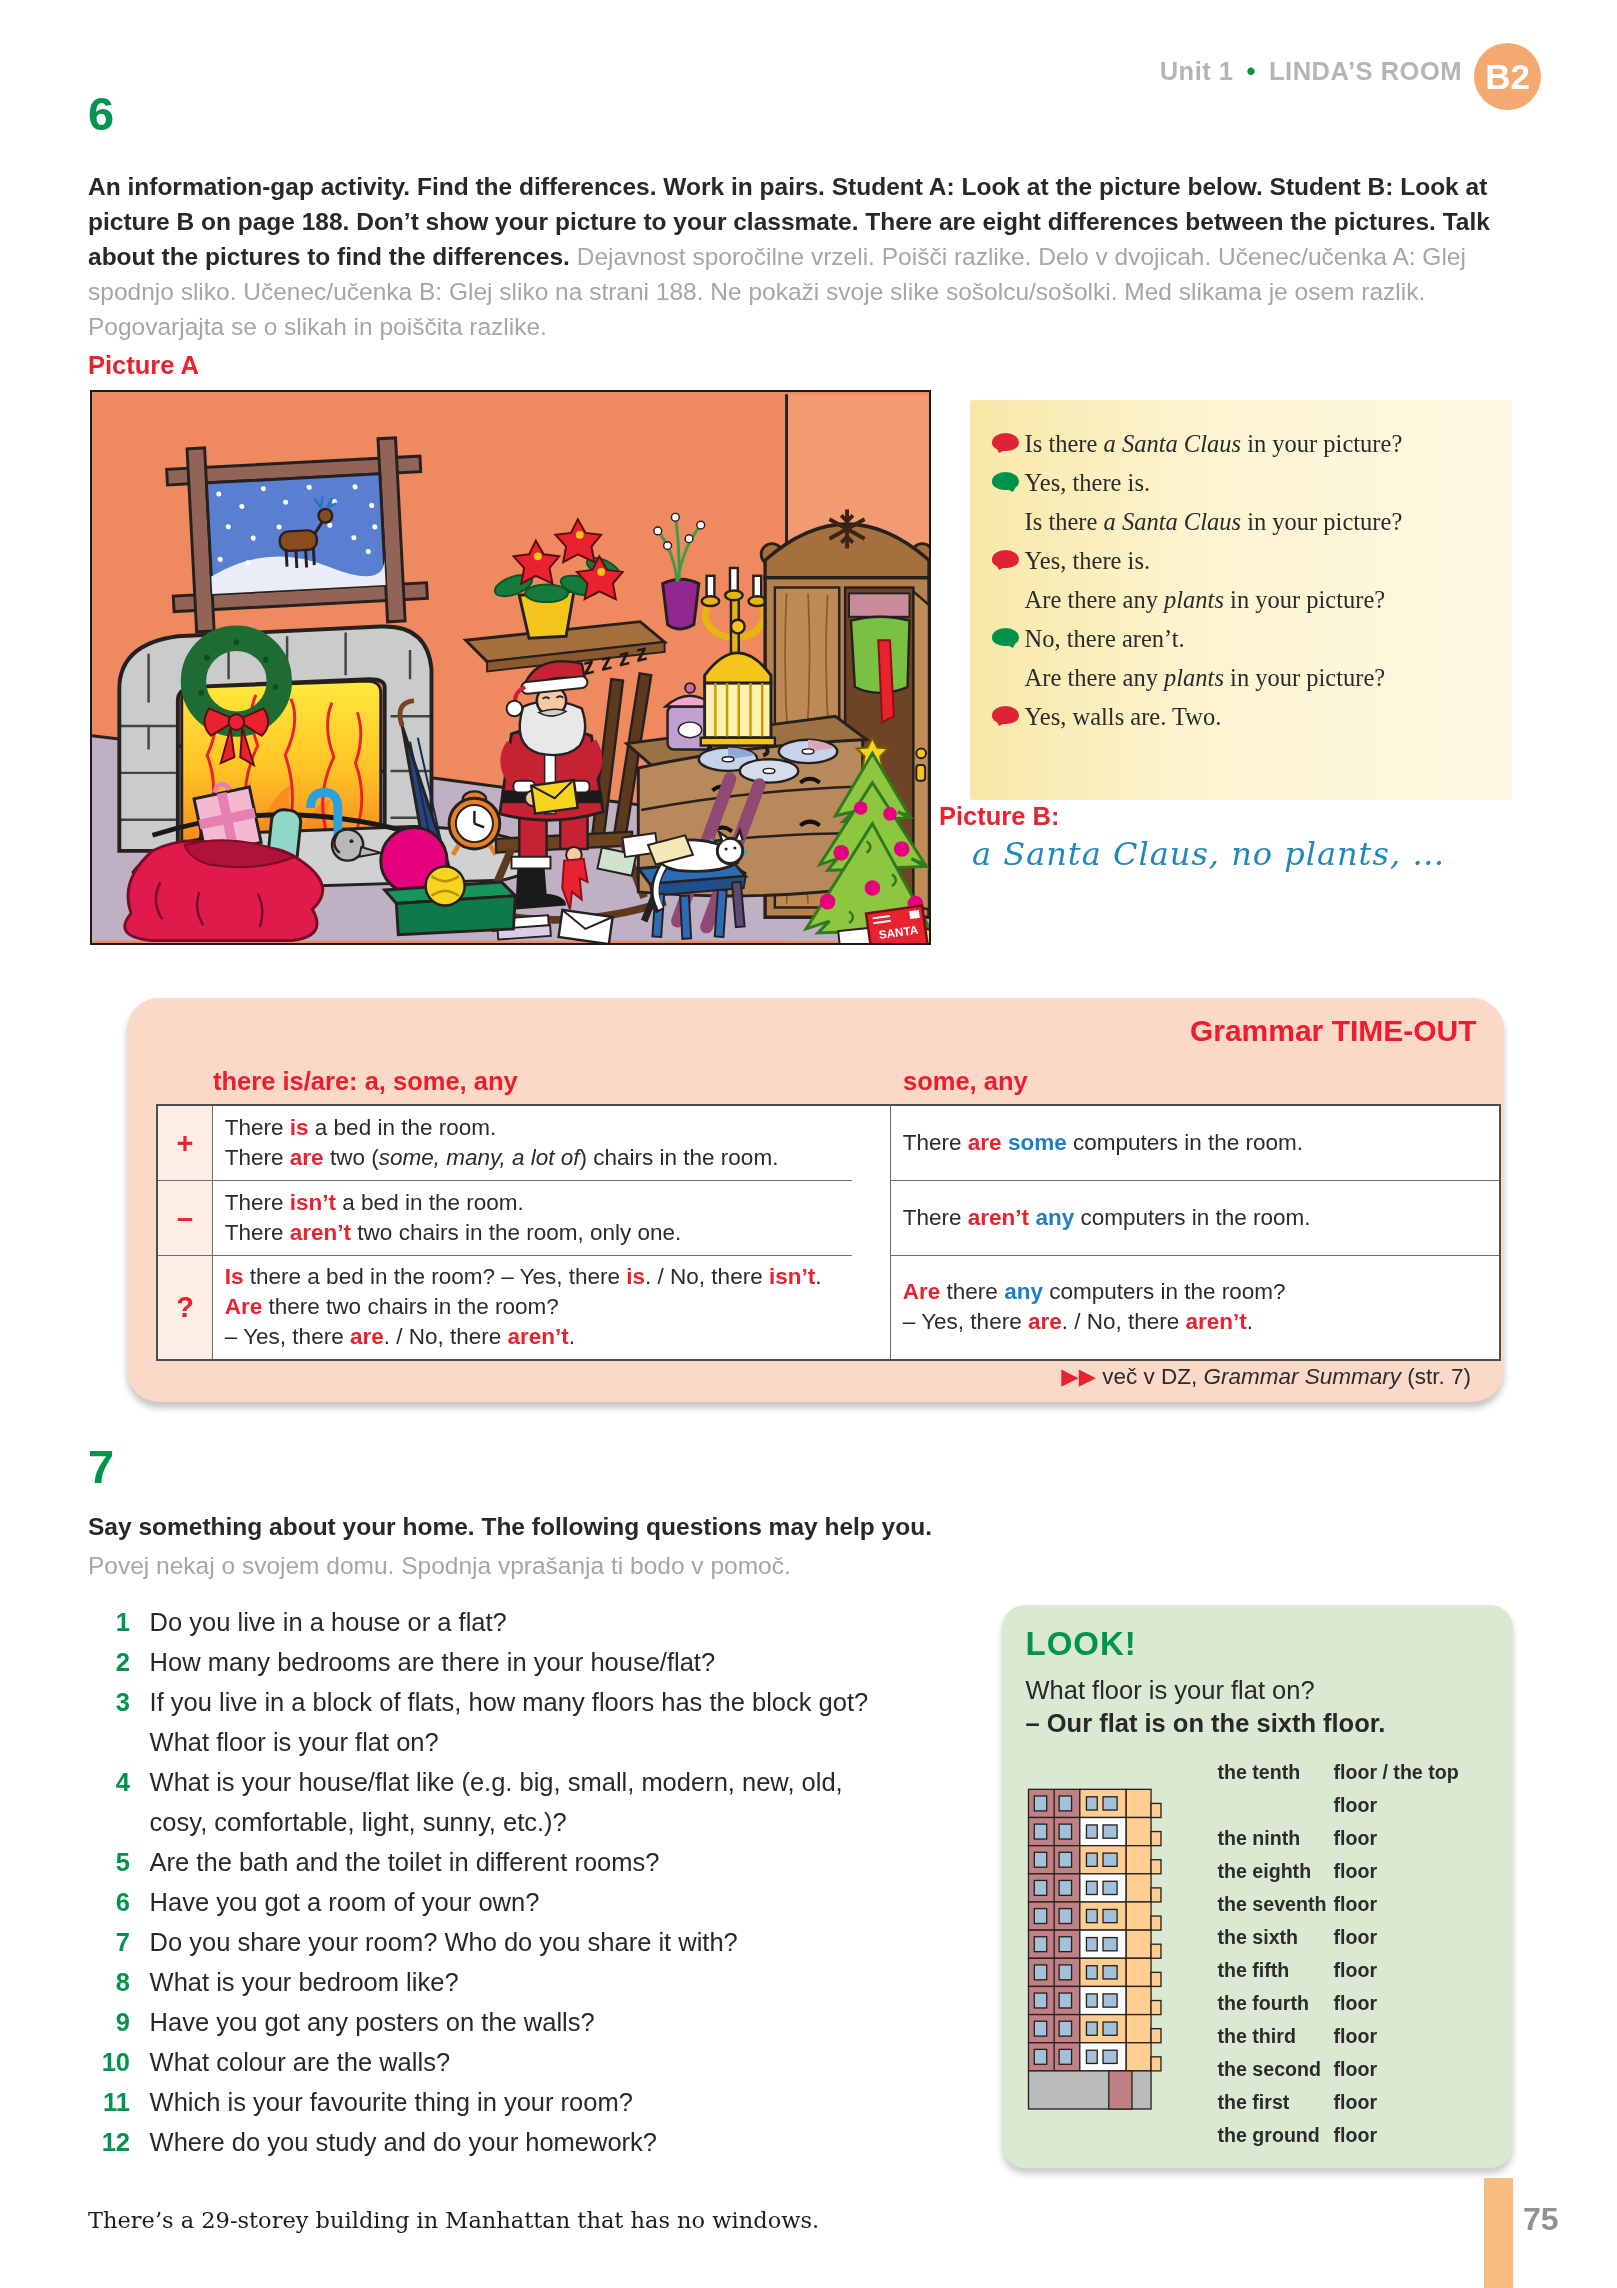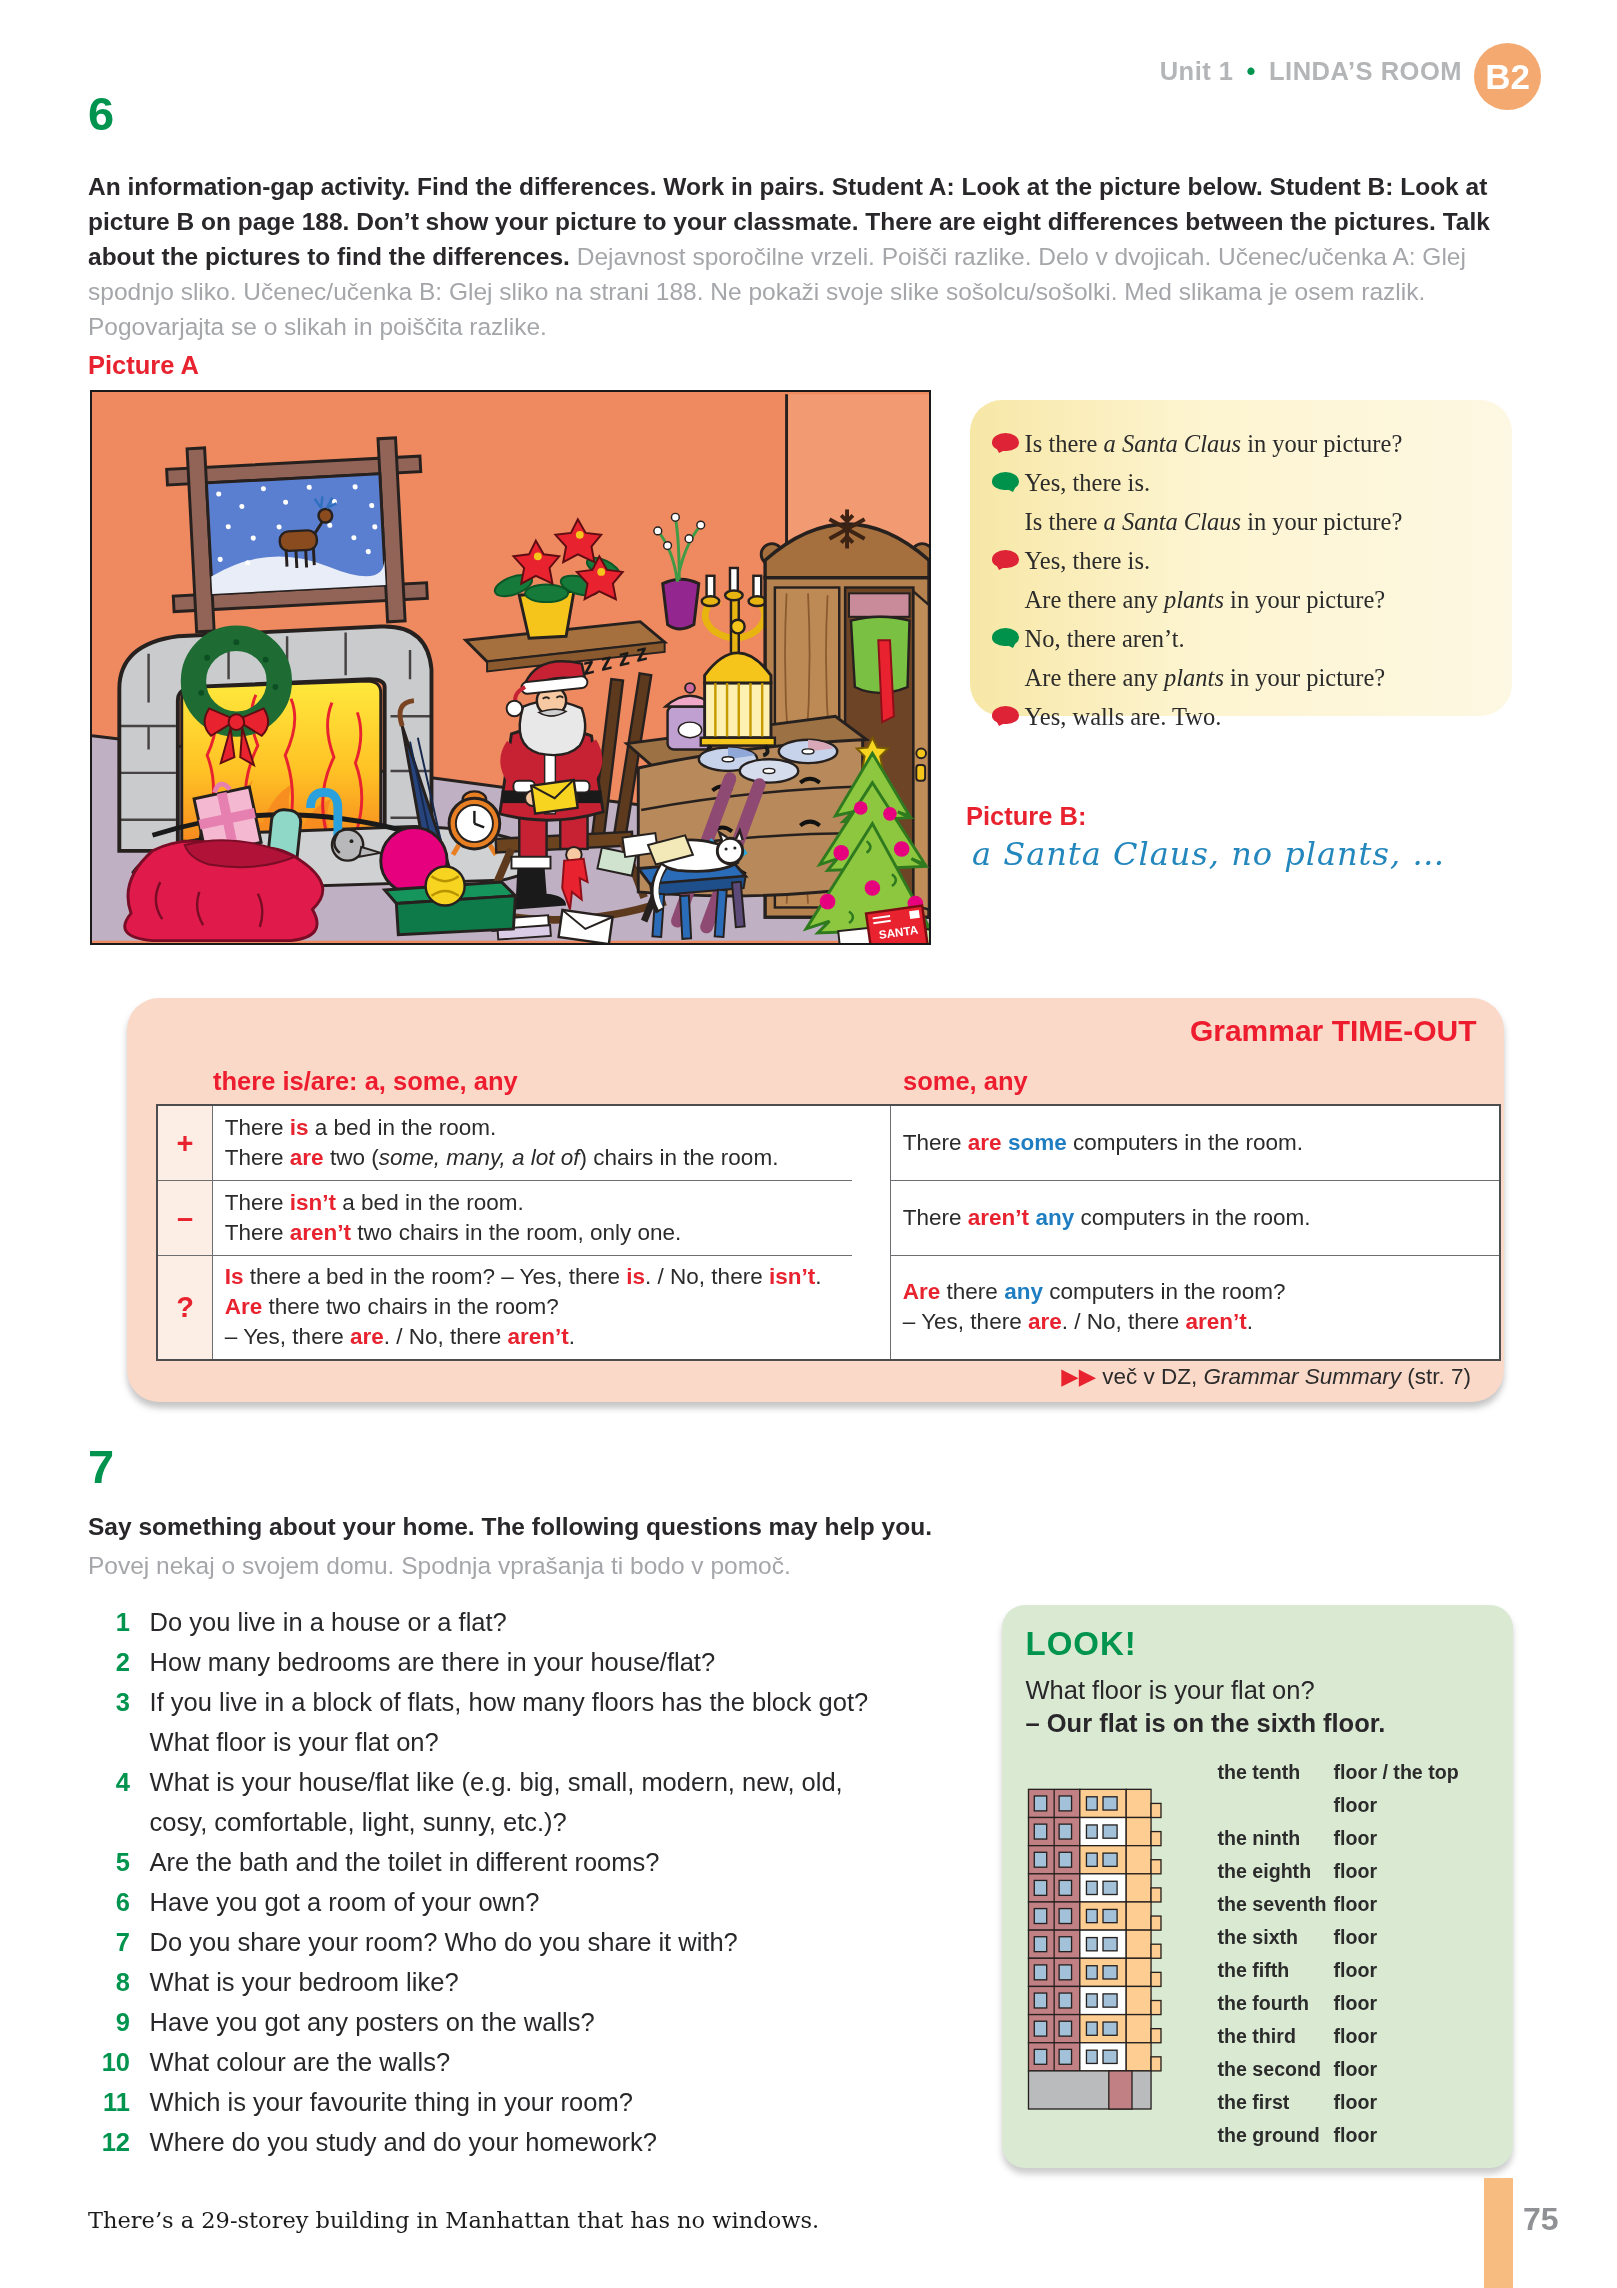--- a/index.html
+++ b/index.html
@@ -23,27 +23,27 @@
   .exnum{position:absolute;left:88px;font-size:47px;font-weight:bold;color:var(--green);line-height:1;}
   .ex6-num{top:90px;} .ex7-num{top:1443px;}
   .instr{position:absolute;left:88px;width:1433px;font-size:24.5px;line-height:35px;}
   .instr .b{font-weight:bold;color:var(--ink);}
   .instr .g{color:var(--gray);}
   .ex6-instr{top:169px;} 
   .ex7-instr{top:1509px;}
   .ex7-gray{position:absolute;left:88px;top:1552px;width:980px;font-size:24.5px;color:var(--gray);}
   .pic-label{position:absolute;font-size:25.5px;font-weight:bold;color:var(--red);}
   .pic-a-label{left:88px;top:351px;}
-  .pic-b-label{left:966px;top:802px;}
+  .pic-b-label{left:939px;top:802px;}
   
   .picture-a{position:absolute;left:90px;top:390px;width:841px;height:555px;
              border:2.9px solid #1a1a1a;background:#ef8960;}
   .picture-a svg{display:block;width:100%;height:100%;}
   
-  .dialog{position:absolute;left:970px;top:400px;width:542px;height:316px;border-radius:32px;
+  .dialog{position:absolute;left:970px;top:400px;width:542px;height:400px;border-radius:3px;
           background:linear-gradient(90deg,#f7e7a6 0%,#fdf4cf 40%,#fdf8e3 100%);
           padding:29px 19.6px 19.6px 21.6px;font-family:"Liberation Serif",serif;font-size:24.5px;color:#2b2b2b;}
   .dlg-line{display:flex;align-items:flex-start;min-height:39px;line-height:29px;}
   .bub{flex:0 0 33px;position:relative;margin-top:3.9px;}
   .bub i{display:block;width:27.4px;height:18.6px;border-radius:55% 55% 50% 50%;}
   .bub i::after{content:"";position:absolute;top:13.7px;width:0;height:0;
                 border:6.9px solid transparent;}
   .bub-red i{background:#dd2335;} .bub-red i::after{left:1px;border-top-color:#dd2335;transform:rotate(18deg);}
   .bub-green i{background:#00914b;} .bub-green i::after{left:15.7px;border-top-color:#00914b;transform:rotate(-18deg);}
   .bub-none i{visibility:hidden;} .bub-none i::after{display:none;}

